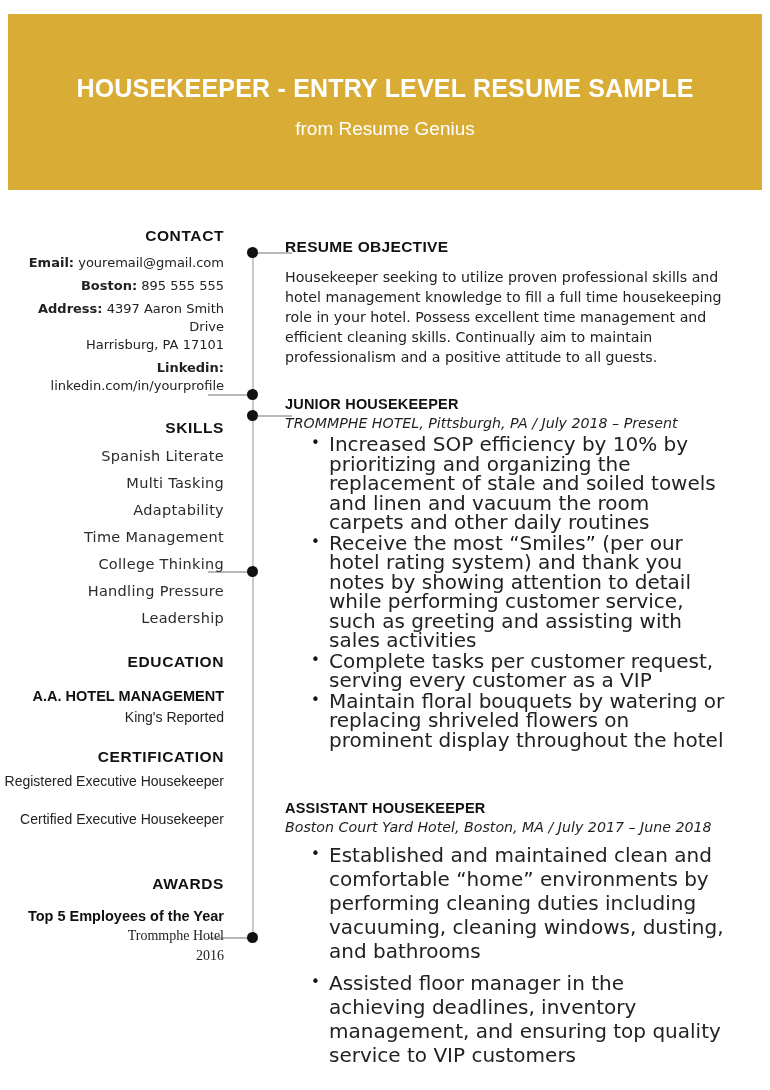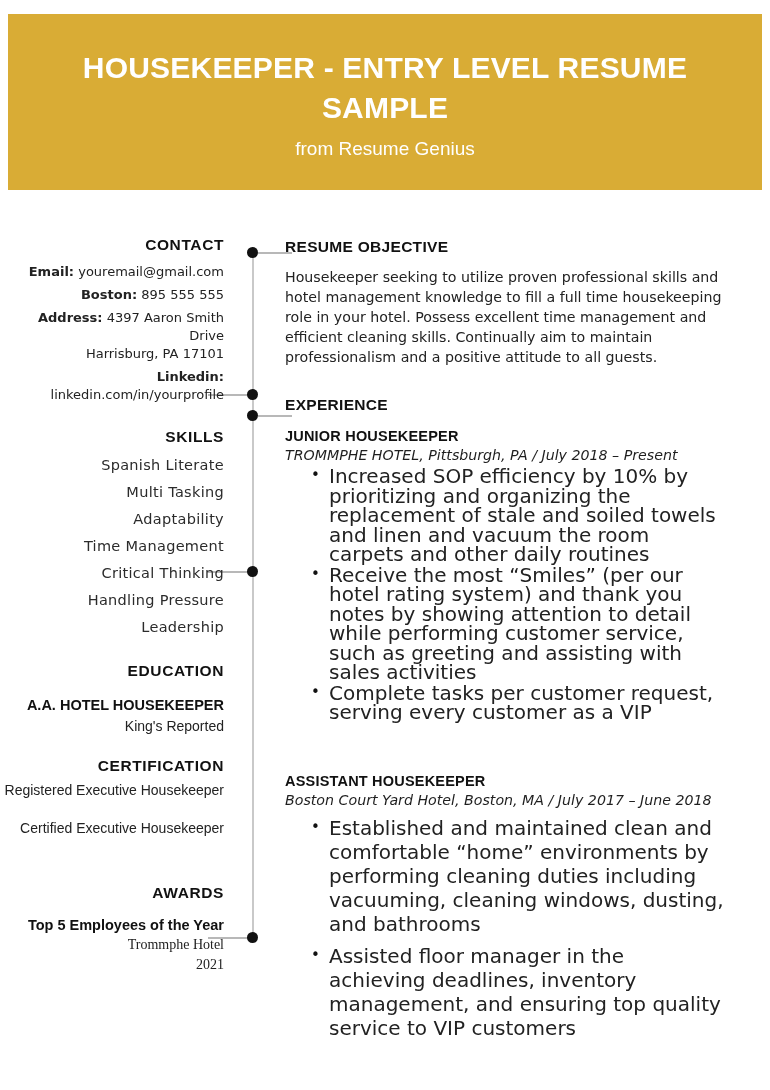--- a/index.html
+++ b/index.html
@@ -28,21 +28,21 @@
     display: flex;
     flex-direction: column;
     align-items: center;
     justify-content: center;
     padding-top: 6px;
   }
   .header-title {
     color: #ffffff;
     font-family: "Liberation Sans", sans-serif;
     font-weight: bold;
-    font-size: 30px;
+    font-size: 25px;
     line-height: 40px;
     letter-spacing: 0.2px;
     text-align: center;
     max-width: 640px;
   }
   .header-sub {
     color: #ffffff;
     font-family: "Liberation Sans", sans-serif;
     font-size: 19px;
     line-height: 26px;
@@ -72,21 +72,21 @@
     height: 2px;
     background: #b8b8b8;
   }
   .conn.left  { left: 208px; width: 40px; }
   .conn.right { left: 258px; width: 34px; }
 
   
   .left-col {
     position: absolute;
     left: 0;
-    top: 236px;
+    top: 227px;
     width: 224px;
     text-align: right;
   }
   .right-col {
     position: absolute;
     left: 285px;
     top: 238px;
     width: 440px;
     text-align: left;
   }
@@ -256,66 +256,66 @@
     </div>
   </div>
 
   <div style="margin-top:24px;">
     <div class="l-head">SKILLS</div>
     <div class="skills-list">
       <div class="skill-item">Spanish Literate</div>
       <div class="skill-item">Multi Tasking</div>
       <div class="skill-item">Adaptability</div>
       <div class="skill-item">Time Management</div>
-      <div class="skill-item">Critical Thinking</div>
+      <div class="skill-item">College Thinking</div>
       <div class="skill-item">Handling Pressure</div>
       <div class="skill-item">Leadership</div>
     </div>
   </div>
 
   <div style="margin-top:21px;">
     <div class="l-head">EDUCATION</div>
     <div class="edu-block" style="margin-top:16px;">
-      <div class="edu-degree">A.A. HOTEL HOUSEKEEPER</div>
+      <div class="edu-degree">A.A. HOTEL MANAGEMENT</div>
       <div class="edu-school">King's Reported</div>
     </div>
   </div>
 
   <div style="margin-top:21px;">
     <div class="l-head">CERTIFICATION</div>
     <div class="cert-item" style="margin-top:6px;">Registered Executive Housekeeper</div>
     <div class="cert-item" style="margin-top:19px;">Certified Executive Housekeeper</div>
   </div>
 
   <div style="margin-top:46px;">
     <div class="l-head">AWARDS</div>
     <div class="award-name" style="margin-top:14px;">Top 5 Employees of the Year</div>
     <div class="award-sub">Trommphe Hotel</div>
-    <div class="award-sub">2021</div>
+    <div class="award-sub">2016</div>
   </div>
 
 </div>
 
 <div class="right-col">
 
   <div>
     <div class="r-head">RESUME OBJECTIVE</div>
     <div class="r-body" style="margin-top:11px;">Housekeeper seeking to utilize proven professional skills and hotel management knowledge to fill a full time housekeeping role in your hotel. Possess excellent time management and efficient cleaning skills. Continually aim to maintain professionalism and a positive attitude to all guests.</div>
   </div>
 
   <div style="margin-top:29px;">
-    <div class="r-head">EXPERIENCE</div>
 
     <div style="margin-top:14px;">
       <div class="job-title">JUNIOR HOUSEKEEPER</div>
       <div class="job-meta">TROMMPHE HOTEL, Pittsburgh, PA  /  July 2018 – Present</div>
       <ul class="bullets">
         <li>Increased SOP efficiency by 10% by prioritizing and organizing the replacement of stale and soiled towels and linen and vacuum the room carpets and other daily routines</li>
         <li>Receive the most “Smiles” (per our hotel rating system) and thank you notes by showing attention to detail while performing customer service, such as greeting and assisting with sales activities</li>
         <li>Complete tasks per customer request, serving every customer as a VIP</li>
+        <li>Maintain floral bouquets by watering or replacing shriveled flowers on prominent display throughout the hotel</li>
       </ul>
     </div>
 
     <div style="margin-top:50px;">
       <div class="job-title">ASSISTANT HOUSEKEEPER</div>
       <div class="job-meta">Boston Court Yard Hotel, Boston, MA  /  July  2017 – June 2018</div>
       <ul class="bullets wide" style="margin-top:6px;">
         <li style="margin-bottom:8px;">Established and maintained clean and comfortable “home” environments by performing cleaning duties including vacuuming, cleaning windows, dusting, and bathrooms</li>
         <li>Assisted floor manager in the achieving deadlines, inventory management, and ensuring top quality service to VIP customers</li>
       </ul>

